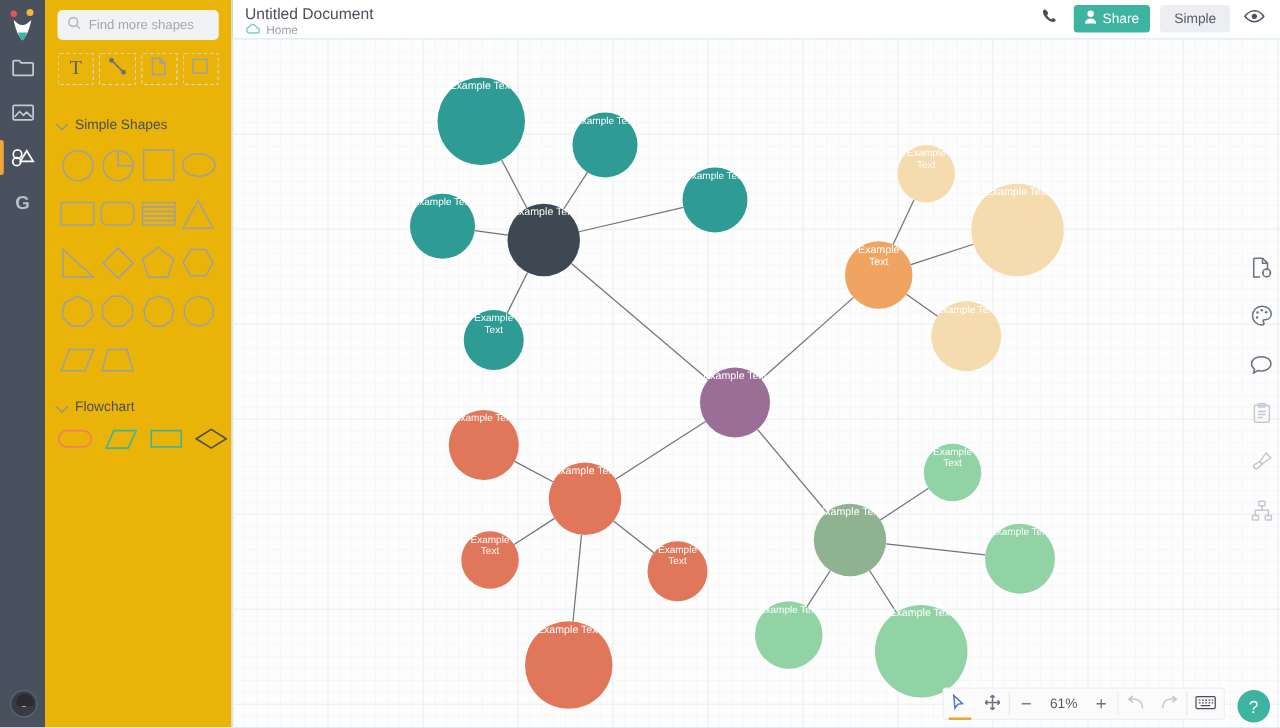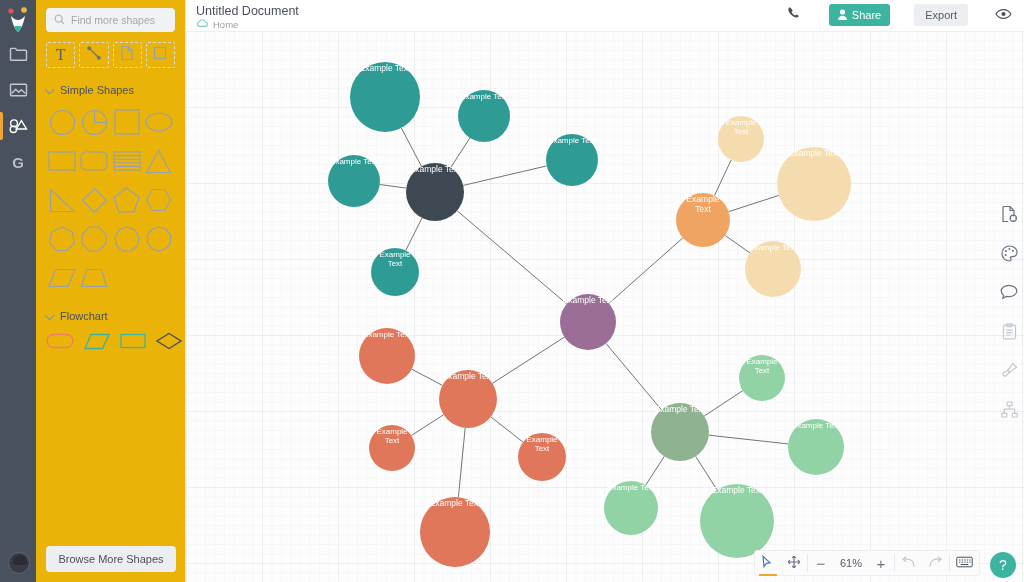--- a/index.html
+++ b/index.html
@@ -96,21 +96,21 @@
     height: 31px; display: flex; align-items: flex-start; position: relative;
     background: #fff; padding-left: 10px; z-index: 6;
   }
   .doc-title { font-size: 12.5px; color: #4a505a; margin-top: 4px; }
   .breadcrumb {
     display: flex; align-items: flex-start; gap: 4px; margin-top: 1px;
     font-size: 9.5px; color: #9aa0a8; cursor: pointer;
   }
   .top-actions {
     position: absolute; right: 10px; top: 4px;
-    display: flex; align-items: center; gap: 24px;
+    display: flex; align-items: center; gap: 8px;
   }
   .icon-btn {
     width: 22px; height: 22px; display: flex; align-items: center;
     justify-content: center; cursor: pointer;
   }
   .btn-share {
     height: 22px; background: #3cb4a0; color: #fff; border-radius: 3px;
     display: flex; align-items: center; gap: 5px; padding: 0 9px;
     font-size: 11px; cursor: pointer;
   }
@@ -250,21 +250,21 @@
         <span>
           <svg width="14" height="14" viewBox="0 0 14 14" fill="none" stroke="#9aa0ab" stroke-width="1.2">
             <rect x="1.5" y="1.5" width="11" height="11"></rect>
           </svg>
         </span>
       </div>
     </div>
 
 
 
-    <div class="section" style="margin-top:16px;">
+    <div class="section" style="margin-top:26px;">
       <div class="section-head">
         <span class="chev"></span>
         <span>Simple Shapes</span>
       </div>
       <div class="shape-grid">
         <div class="shape-cell">
             <svg width="27" height="27" viewBox="0 0 27 27" fill="none" stroke="#9aa0ab" stroke-width="1.2">
               <circle cx="13.5" cy="13.5" r="12"></circle>
             </svg>
           </div>
@@ -376,23 +376,20 @@
             </svg></div>
         <div><svg width="26" height="16" viewBox="0 0 26 16" fill="none" stroke="#3cb4a0" stroke-width="1.3">
               <rect x="1" y="1.5" width="24" height="13"></rect>
             </svg></div>
         <div><svg width="26" height="18" viewBox="0 0 26 18" fill="none" stroke="#4a505a" stroke-width="1.3">
               <path d="M13 1.5L25 9 13 16.5 1 9Z"></path>
             </svg></div>
       </div>
     </div>
 
-    <div class="browse-btn">
-      <span>Browse More Shapes</span>
-    </div>
   </div>
 
   <div class="main">
 
     <div class="topbar">
       <div>
         <div class="doc-title">Untitled Document</div>
         <div class="breadcrumb">
           <span>
             <svg width="13" height="9" viewBox="0 0 13 9" fill="none" stroke="#7fcdc2" stroke-width="1.1">
@@ -414,21 +411,21 @@
         <div class="btn-share">
           <span>
             <svg width="9" height="11" viewBox="0 0 9 11" fill="#ffffff">
               <circle cx="4.5" cy="3" r="2.6"></circle>
                 <path d="M0 11c0-2.5 2-4.2 4.5-4.2S9 8.5 9 11z"></path>
             </svg>
           </span>
           <span>Share</span>
         </div>
         <div class="btn-export">
-          <span>Export</span>
+          <span>Simple</span>
         </div>
         <div class="icon-btn">
           <span>
             <svg width="17" height="12" viewBox="0 0 17 12" fill="none" stroke="#4a505a" stroke-width="1.2">
               <path d="M1 6s2.8-4.4 7.5-4.4S16 6 16 6s-2.8 4.4-7.5 4.4S1 6 1 6z"></path>
               <circle cx="8.5" cy="6" r="2.1" fill="#4a505a" stroke="none"></circle>
             </svg>
           </span>
         </div>
       </div>

